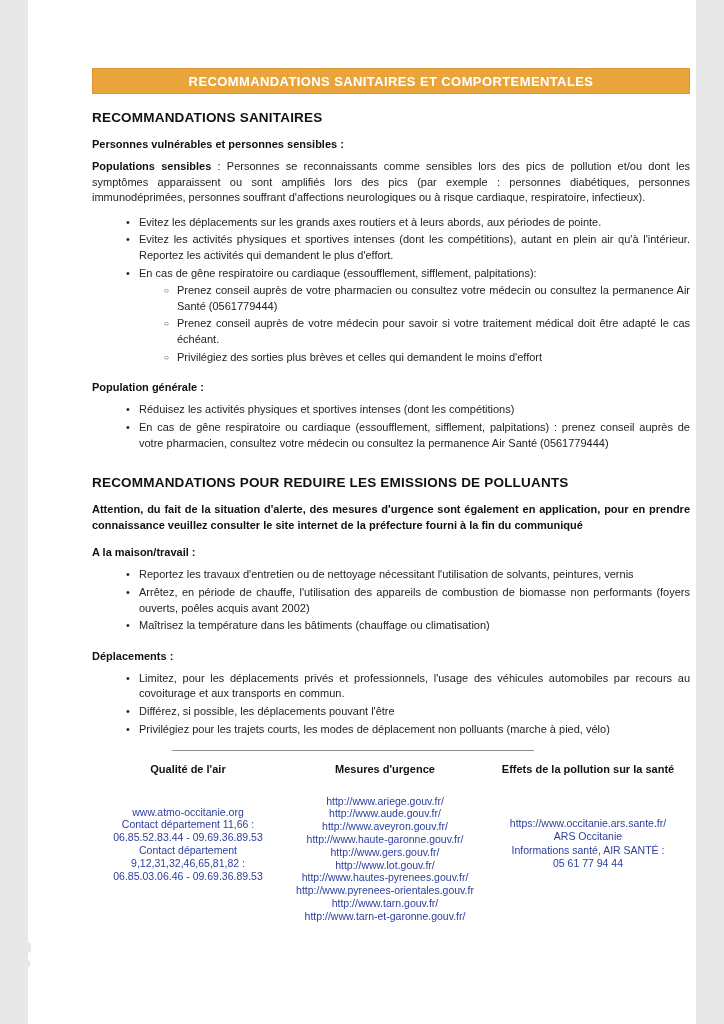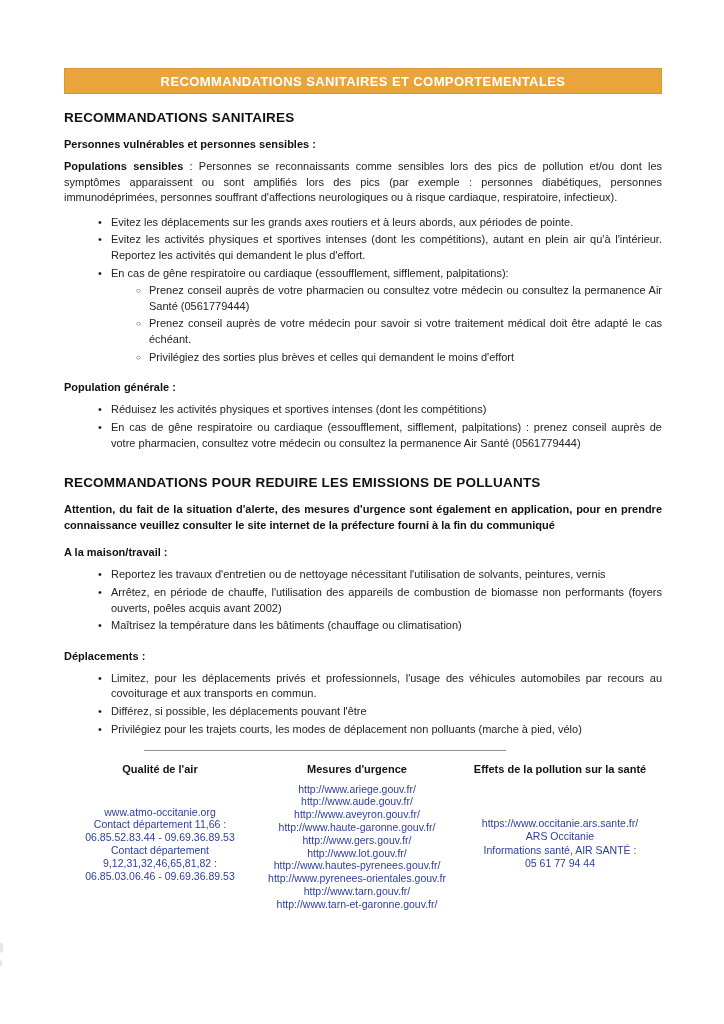--- a/index.html
+++ b/index.html
@@ -1,17 +1,17 @@
 <!DOCTYPE html>
 <html lang="fr"><head>
 <meta charset="utf-8">
 <style>
   html,body{margin:0;padding:0;background:#e8e8e8;}
   .page{
-    position:relative;width:724px;height:1024px;background:#ffffff;
+    position:relative;width:668px;height:1024px;background:#ffffff;
     margin:0 auto;overflow:hidden;
     font-family:"Liberation Sans", sans-serif;color:#222;
   }
   .content{position:absolute;left:64px;top:68px;width:598px;}
 
   
   .banner{
     background:#E9A53C;border:1px solid #dd9730;color:#fff;
     font-size:13px;font-weight:bold;letter-spacing:.4px;
     text-align:center;padding:5px 0 4px;
@@ -37,21 +37,21 @@
 
   
   .divider{border:0;border-top:1px solid #8f8f8f;width:362px;margin:13px 0 0 80px;height:0;}
   .footer-cols{display:flex;margin-top:12px;}
   .fcol{text-align:center;font-size:10.5px;line-height:1.22;color:#2C3E9E;}
   .fcol .ftitle{font-size:11px;font-weight:bold;color:#111;}
   .fcol-1{width:192px;}
   .fcol-2{width:202px;}
   .fcol-3{width:204px;}
   .fcol-1 .fbody{margin-top:29px;}
-  .fcol-2 .fbody{margin-top:6px;}
+  .fcol-2 .fbody{margin-top:18px;}
   .fcol-3 .fbody{margin-top:40px;line-height:1.28;}
   .flink{color:#2C3E9E;cursor:pointer;}
 
   
   .artifact{position:absolute;background:#dcdcdc;opacity:.7;}
   .a1{left:0;top:942px;width:3px;height:11px;border-radius:50%;}
   .a2{left:0;top:960px;width:2px;height:7px;border-radius:50%;}
 </style>
 </head>
 <body>

